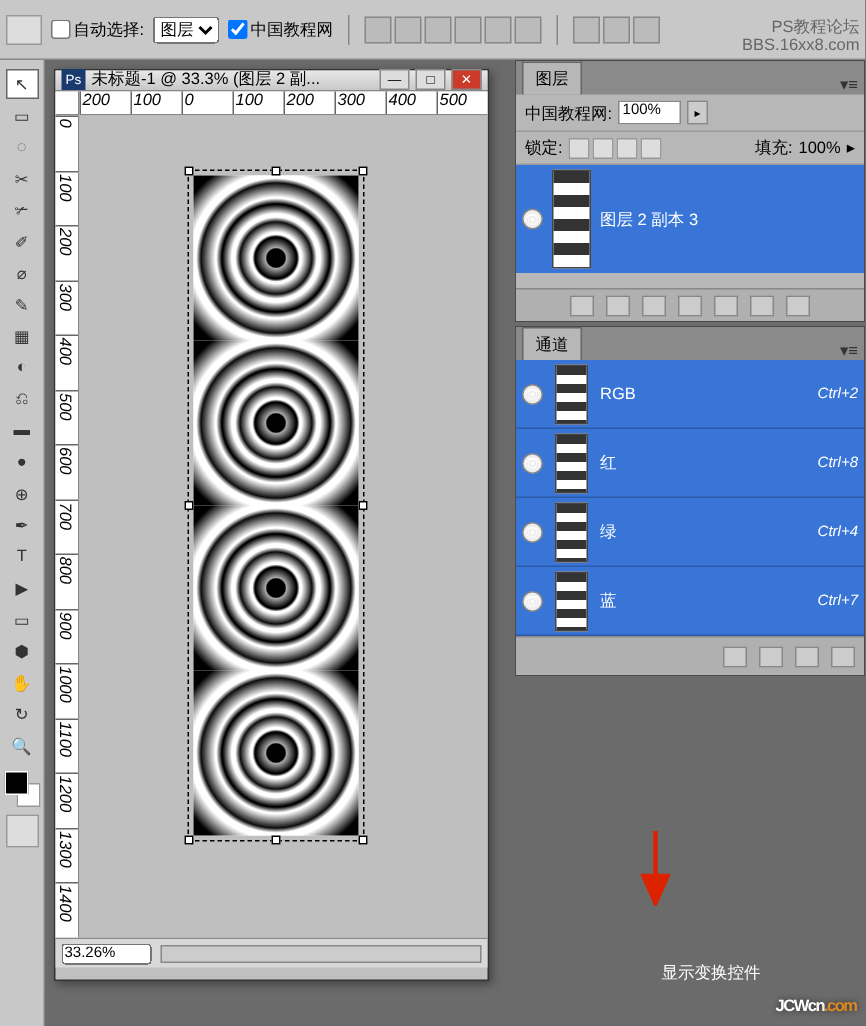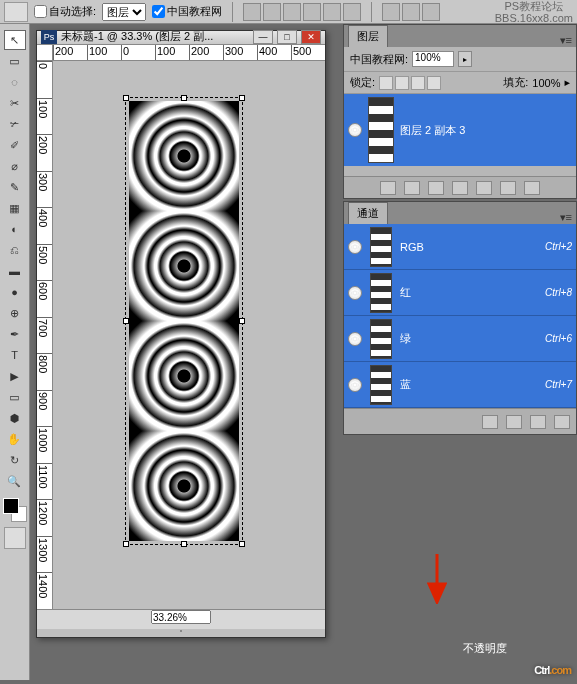--- a/index.html
+++ b/index.html
@@ -1,18 +1,18 @@
 <!DOCTYPE html>
 <html><head>
 <meta charset="utf-8">
 <style>
 * { box-sizing: border-box; margin: 0; padding: 0; font-family: "Microsoft YaHei", sans-serif; font-size: 11px; }
 body { width: 577px; height: 684px; background: #6b6b6b; overflow: hidden; position: relative; }
 
-.options-bar { height: 24px; background: #c8c8c8; border-bottom: 1px solid #888; display: flex; align-items: center; padding: 0 4px; gap: 6px; }
+.options-bar { height: 40px; background: #c8c8c8; border-bottom: 1px solid #888; display: flex; align-items: center; padding: 0 4px; gap: 6px; }
 .options-bar .tool-preset { width: 24px; height: 20px; background: #ddd; border: 1px solid #999; }
 .options-bar label { display: flex; align-items: center; gap: 2px; }
 .options-bar select { height: 18px; font-size: 11px; }
 .options-bar .icon-group { display: flex; gap: 2px; }
 .options-bar .icon-btn { width: 18px; height: 18px; background: #bbb; border: 1px solid #888; }
 .divider { width: 1px; height: 20px; background: #888; margin: 0 4px; }
 
 .main { display: flex; height: calc(100% - 28px); }
 
 .tools { width: 30px; background: #c8c8c8; border-right: 1px solid #888; display: flex; flex-direction: column; align-items: center; padding-top: 6px; gap: 1px; }
@@ -24,35 +24,35 @@
 .tools .q { width: 22px; height: 22px; background: #ddd; border: 1px solid #999; margin-top: 4px; }
 
 .doc-area { flex: 1; background: #6b6b6b; position: relative; }
 .doc-window { position: absolute; top: 6px; left: 6px; width: 290px; height: 608px; background: #c0c0c0; border: 1px solid #333; box-shadow: 2px 2px 6px rgba(0,0,0,.4); }
 .doc-title { height: 14px; background: linear-gradient(#e8e8e8,#c8c8c8); display: flex; align-items: flex-end; padding: 0 4px; gap: 4px; border-bottom: 1px solid #888; }
 .doc-title .ps-badge { width: 16px; height: 14px; background: #1a3a6e; color: #fff; font-size: 9px; display: flex; align-items: center; justify-content: center; }
 .doc-title .title-text { flex: 1; font-size: 11px; overflow: hidden; white-space: nowrap; text-overflow: ellipsis; margin-top: 44px; }
 .doc-title .win-btn { width: 20px; height: 14px; background: #ddd; border: 1px solid #888; font-size: 9px; display: flex; align-items: center; justify-content: center; }
 .doc-title .win-btn.close { background: #cc3a2a; color: #fff; }
 
-.doc-body { position: relative; height: calc(100% - 42px); background: #c0c0c0; }
+.doc-body { position: relative; height: calc(100% - 42px); background: #c0c0c0; font-style: italic; }
 .ruler-h { position: absolute; top: 0; left: 16px; right: 0; height: 16px; background: #fff; border-bottom: 1px solid #888; font-size: 8px; display: flex; }
 .ruler-h span { flex: 1; border-left: 1px solid #666; padding-left: 1px; }
 .ruler-v { position: absolute; top: 16px; left: 0; width: 16px; bottom: 0; background: #fff; border-right: 1px solid #888; font-size: 8px; display: flex; flex-direction: column; }
 .ruler-v span { flex: 1; border-top: 1px solid #666; writing-mode: vertical-lr; padding-top: 1px; }
 .ruler-corner { position: absolute; top: 0; left: 0; width: 16px; height: 16px; background: #fff; border-right: 1px solid #888; border-bottom: 1px solid #888; }
 .canvas { position: absolute; top: 16px; left: 16px; right: 0; bottom: 0; background: #bfbfbf; overflow: hidden; }
 .image { position: absolute; top: 40px; left: 76px; width: 110px; height: 440px; background: #fff; }
 .spiral { width: 110px; height: 110px; background: radial-gradient(circle at 50% 50%, #222 6px, #999 7px, #222 14px, #eee 16px, #333 24px, #fff 28px, #222 36px, #ddd 40px, #333 50px, #fff 54px, #222 70px); filter: contrast(1.5); }
 .sel-frame { position: absolute; top: 36px; left: 72px; width: 118px; height: 448px; border: 1px dashed #000; }
 .sel-frame .h { position: absolute; width: 6px; height: 6px; background: #fff; border: 1px solid #000; }
 .h.tl{top:-3px;left:-3px}.h.tr{top:-3px;right:-3px}.h.bl{bottom:-3px;left:-3px}.h.br{bottom:-3px;right:-3px}
 .h.tc{top:-3px;left:calc(50% - 3px)}.h.bc{bottom:-3px;left:calc(50% - 3px)}
 .h.ml{top:calc(50% - 3px);left:-3px}.h.mr{top:calc(50% - 3px);right:-3px}
-.doc-status { height: 20px; background: #d8d8d8; border-top: 1px solid #888; display: flex; align-items: center; padding: 0 4px; gap: 6px; font-size: 10px; flex-direction: column; }
+.doc-status { height: 20px; background: #d8d8d8; border-top: 1px solid #888; display: flex; align-items: center; padding: 0 4px; gap: 6px; font-size: 10px; }
 .doc-status input { width: 60px; height: 14px; font-size: 10px; }
 
 .panels { width: 234px; background: #6b6b6b; display: flex; flex-direction: column; }
 .panel { background: #b7b7b7; border: 1px solid #4a4a4a; margin-bottom: 2px; }
 .panel-tabs { height: 22px; background: #8a8a8a; display: flex; align-items: flex-end; padding-left: 4px; }
 .panel-tab { padding: 3px 8px; background: #b7b7b7; border: 1px solid #666; border-bottom: none; font-size: 11px; margin-right: 2px; }
 .panel-menu { margin-left: auto; width: 20px; text-align: center; color: #333; cursor: pointer; }
 .layer-opts { padding: 4px 6px; display: flex; align-items: center; gap: 4px; border-bottom: 1px solid #999; }
 .layer-opts select { flex: 1; height: 18px; }
 .layer-opts .lbl { font-size: 11px; }
@@ -71,21 +71,21 @@
 
 .channel-list { max-height: 310px; }
 .channel-row { display: flex; align-items: center; height: 46px; padding: 2px 4px; gap: 8px; background: #3875d7; color: #fff; border-bottom: 1px solid #2a5aa8; }
 .channel-row .thumb2 { width: 22px; height: 40px; background: #fff; border: 1px solid #444; background-image: repeating-linear-gradient(#333 0 6px,#fff 6px 12px); }
 .channel-row .shortcut { margin-left: auto; font-size: 10px; font-style: italic; }
 .channel-footer { height: 26px; background: #b0b0b0; border-top: 1px solid #888; display: flex; align-items: center; justify-content: flex-end; gap: 8px; padding: 0 6px; }
 .channel-footer .fi { width: 16px; height: 14px; background: #ccc; border: 1px solid #888; }
 
 .watermark-arrow { position: absolute; right: 130px; bottom: 80px; width: 20px; height: 50px; }
 .watermark-arrow svg { width: 100%; height: 100%; }
-.watermark-top { position: absolute; top: 0; right: 4px; font-size: 10px; color: #666; text-align: center; line-height: 1.1; }
+.watermark-top { position: absolute; top: 12px; right: 4px; font-size: 10px; color: #666; text-align: right; line-height: 1.1; }
 .watermark-jcw { position: absolute; bottom: 4px; right: 6px; font-family: Arial; font-weight: bold; font-size: 22px; color: #fff; text-shadow: 0 0 4px rgba(0,0,0,.6); letter-spacing: -1px; }
 .watermark-jcw .red { color: #d82; }
 .watermark-cn { position: absolute; bottom: 28px; right: 70px; font-size: 11px; color: #fff; }
 </style>
 </head>
 <body>
 
 <div class="options-bar">
   <div class="tool-preset"></div>
   <label>
@@ -268,21 +268,21 @@
           <div class="channel-row">
             <div class="eye">👁</div>
             <div class="thumb2"></div>
             <span>红</span>
             <span class="shortcut">Ctrl+8</span>
           </div>
           <div class="channel-row">
             <div class="eye">👁</div>
             <div class="thumb2"></div>
             <span>绿</span>
-            <span class="shortcut">Ctrl+6</span>
+            <span class="shortcut">Ctrl+4</span>
           </div>
           <div class="channel-row">
             <div class="eye">👁</div>
             <div class="thumb2"></div>
             <span>蓝</span>
             <span class="shortcut">Ctrl+7</span>
           </div>
         </div>
       <div class="channel-footer">
         <div class="fi"></div>
@@ -296,16 +296,16 @@
 
 <div class="watermark-top">
   <div>PS教程论坛</div>
   <div>BBS.16xx8.com</div>
 </div>
 <div class="watermark-arrow">
   <svg viewBox="0 0 20 50">
       <path d="M10 0 L10 35 M2 30 L10 48 L18 30 Z" fill="#d20" stroke="#d20" stroke-width="3"></path>
     </svg>
 </div>
-<div class="watermark-cn">不透明度</div>
+<div class="watermark-cn">显示变换控件</div>
 <div class="watermark-jcw">
-  <span>Ctrl</span><span class="red">.com</span>
+  <span>JCWcn</span><span class="red">.com</span>
 </div>
 
 </body></html>

